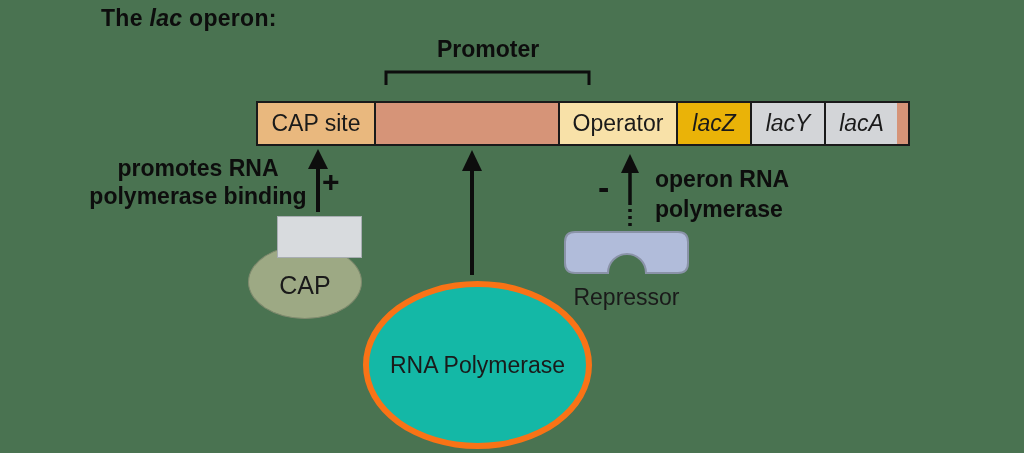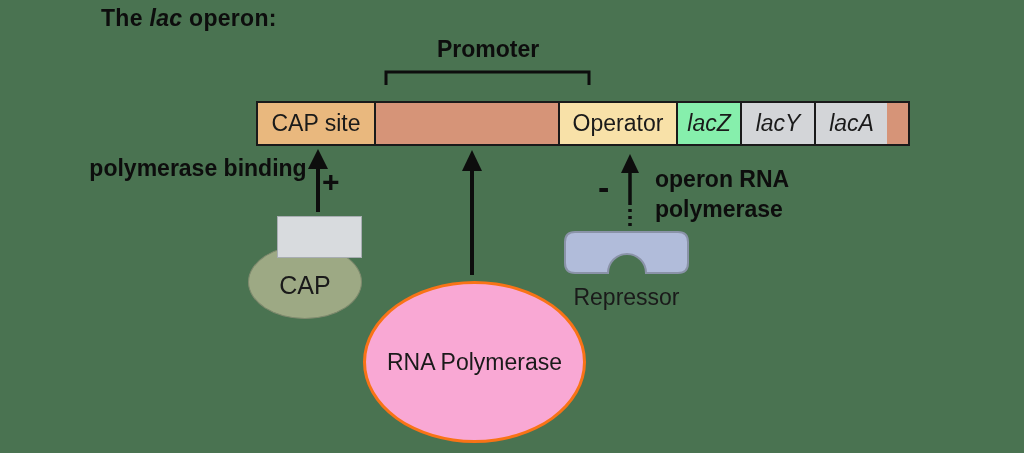--- a/index.html
+++ b/index.html
@@ -37,21 +37,21 @@
     box-sizing:border-box;height:100%;
     display:flex;align-items:center;justify-content:center;
     font-size:23px;color:#1a1a1a;
     border-left:2px solid #1a1a1a;
     white-space:nowrap;
   }
   .seg:first-child{border-left:none;}
   .seg-cap{width:116px;background:#E9B87E;}
   .seg-prom{width:184px;background:#D69478;}
   .seg-op{width:118px;background:#F8E1A8;}
-  .seg-z{width:64px;background:#86efac;}
+  .seg-z{width:74px;background:#eab308;}
   .seg-y{width:74px;background:#D3D5D8;}
   .seg-a{width:73px;background:#D3D5D8;}
   .seg .italic{font-style:italic;}
   
   .note{
     position:absolute;color:#0d0d0d;
     font-size:23px;font-weight:bold;line-height:28px;
   }
   .note-left{left:88px;top:154px;width:220px;text-align:center;}
   .note-right{left:655px;top:164px;width:200px;text-align:left;line-height:30px;}
@@ -69,21 +69,21 @@
   .cap-oval .lbl{
     font-size:25px;color:#1a1a1a;margin-top:6px;
   }
   .cap-rect{
     position:absolute;left:277px;top:216px;width:85px;height:42px;
     background:#D8DBDE;border:1px solid #A8ADB2;box-sizing:border-box;
   }
   
   .rnap-oval{
     position:absolute;left:363px;top:281px;width:217px;height:156px;
-    background:#f9a8d4;border:3px solid #f97316;border-radius:50%;
+    background:#14b8a6;border:6px solid #f97316;border-radius:50%;
     display:flex;align-items:center;justify-content:center;
   }
   .rnap-oval .lbl{font-size:23px;color:#1a1a1a;}
   
   .repressor-label{
     position:absolute;left:565px;top:236px;width:123px;
     text-align:center;font-size:23px;color:#1a1a1a;margin-top:48px;
   }
   
   .overlay{
@@ -117,20 +117,21 @@
     </div>
     <div class="seg seg-y">
       <span class="italic">lacY</span>
     </div>
     <div class="seg seg-a">
       <span class="italic">lacA</span>
     </div>
   </div>
 
   <div class="note note-left">
+    <div>promotes RNA</div>
     <div>polymerase binding</div>
   </div>
   <span class="sign plus-sign">+</span>
 
   <div class="note note-right">
     <div>operon RNA</div>
     <div>polymerase</div>
   </div>
   <span class="sign minus-sign">-</span>
 

